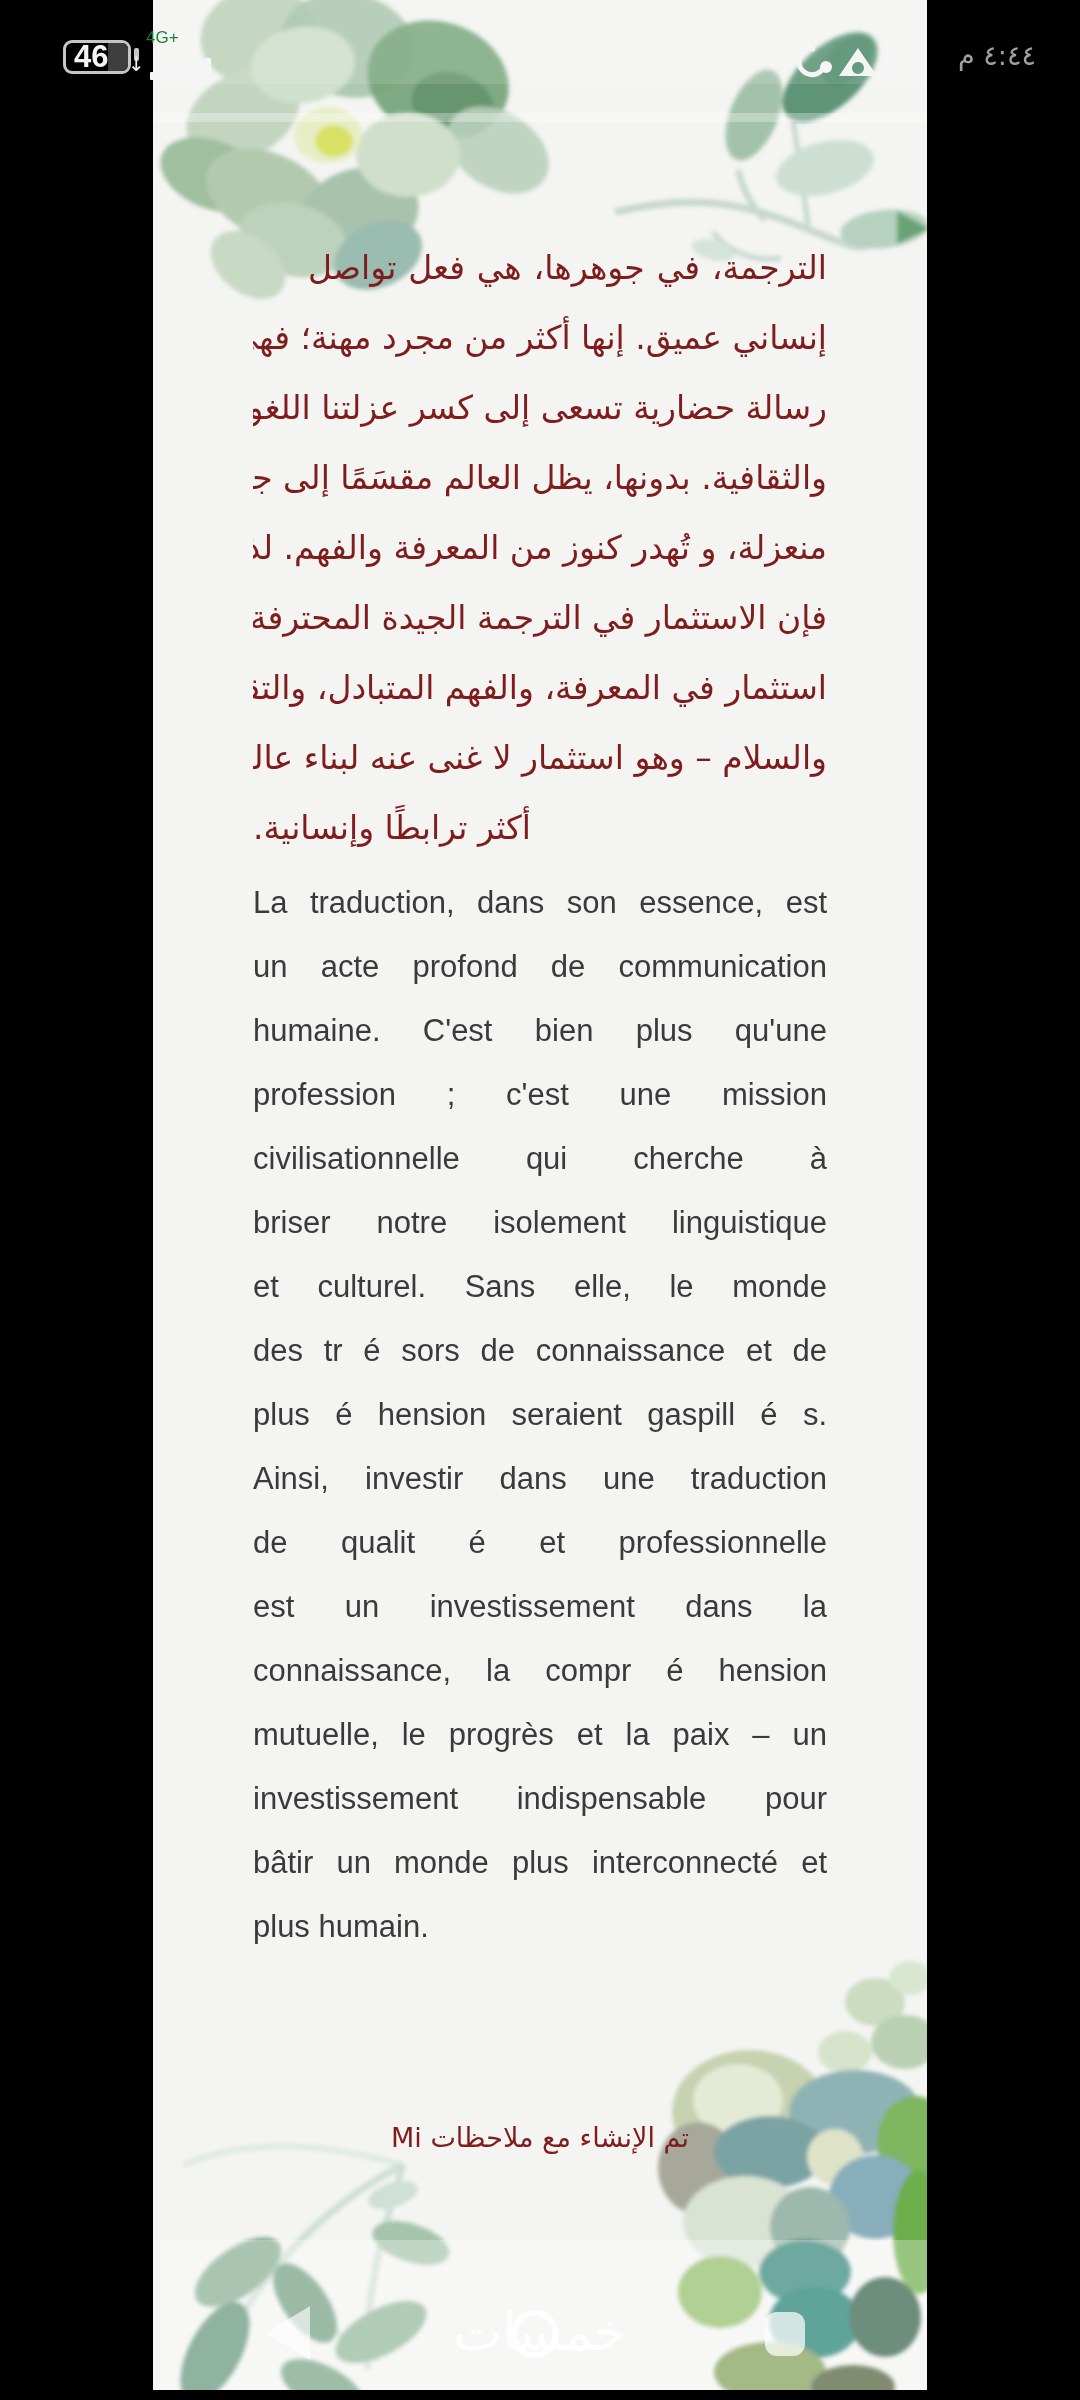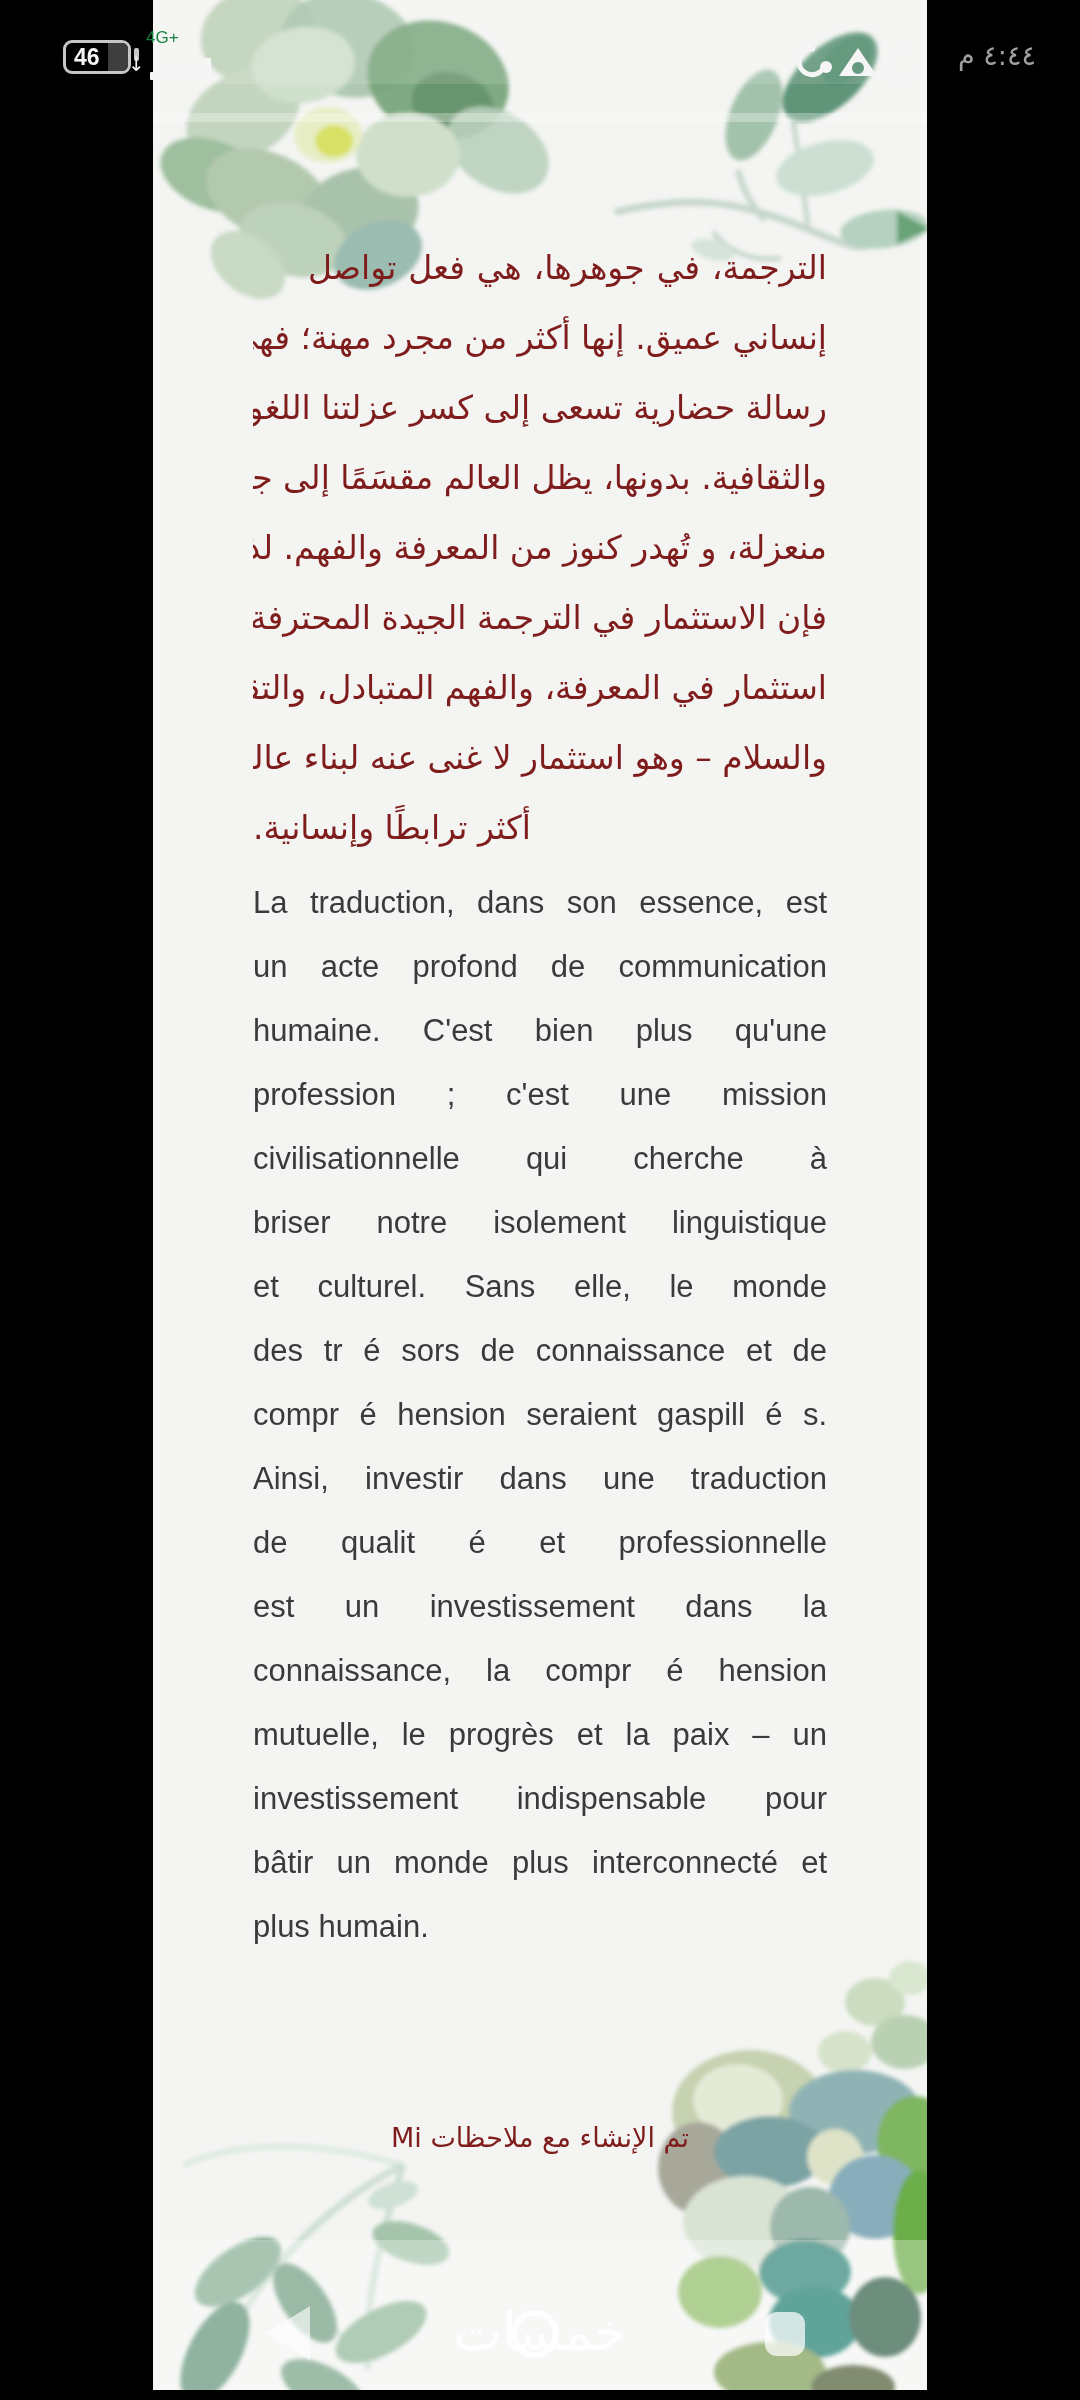--- a/index.html
+++ b/index.html
@@ -20,21 +20,21 @@
      font-size:31px;color:#3a3a3a;font-family:"Liberation Sans",sans-serif;}
   .fline{height:64px;line-height:64px;text-align:justify;text-align-last:justify;
      white-space:nowrap;overflow:hidden;}
   .fline.last{text-align-last:left;}
   .note-footer{position:absolute;left:0;top:2122px;width:774px;text-align:center;direction:rtl;
      font-size:27px;color:#7f1d1d;}
   
   .status-bar{position:absolute;left:0;top:0;width:1080px;height:90px;z-index:30;}
   .battery{position:absolute;left:63px;top:40px;width:62px;height:28px;border:3px solid #c6c6c6;
      border-radius:9px;background:rgba(0,0,0,0.25);}
-  .battery .batt-num{position:absolute;left:8px;top:0px;font-size:23px;line-height:28px;
+  .battery .batt-num{position:absolute;left:8px;top:0px;font-size:31px;line-height:28px;
      color:#f4f4f4;font-family:"Liberation Sans",sans-serif;font-weight:bold;}
   .battery .batt-dark{position:absolute;right:0;top:0;width:20px;height:28px;background:#3e3e3e;
      border-radius:0 6px 6px 0;}
   .batt-nub{position:absolute;left:134px;top:48px;width:5px;height:13px;background:#c6c6c6;border-radius:2px;}
   .net-label{position:absolute;left:146px;top:28px;font-size:17px;color:#15803d;
      font-family:"Liberation Sans",sans-serif;}
   .data-arrow{position:absolute;left:128px;top:52px;font-size:20px;color:#f0f0f0;}
   .sig{position:absolute;top:0;display:flex;align-items:flex-end;}
   .sig span{display:inline-block;width:7px;margin-right:3px;background:#f5f5f5;border-radius:1px;}
   .time{position:absolute;left:938px;top:40px;width:120px;font-size:27px;color:#a0a0a0;
@@ -156,21 +156,21 @@
 
     <div class="french-block">
       <div class="fline">La traduction, dans son essence, est</div>
       <div class="fline">un acte profond de communication</div>
       <div class="fline">humaine. C'est bien plus qu'une</div>
       <div class="fline">profession ; c'est une mission</div>
       <div class="fline">civilisationnelle qui cherche à</div>
       <div class="fline">briser notre isolement linguistique</div>
       <div class="fline">et culturel. Sans elle, le monde</div>
       <div class="fline">des tr é sors de connaissance et de</div>
-      <div class="fline">compr é hension seraient gaspill é s.</div>
+      <div class="fline">plus é hension seraient gaspill é s.</div>
       <div class="fline">Ainsi, investir dans une traduction</div>
       <div class="fline">de qualit é et professionnelle</div>
       <div class="fline">est un investissement dans la</div>
       <div class="fline">connaissance, la compr é hension</div>
       <div class="fline">mutuelle, le progrès et la paix – un</div>
       <div class="fline">investissement indispensable pour</div>
       <div class="fline">bâtir un monde plus interconnecté et</div>
       <div class="fline last">plus humain.</div>
     </div>
 

